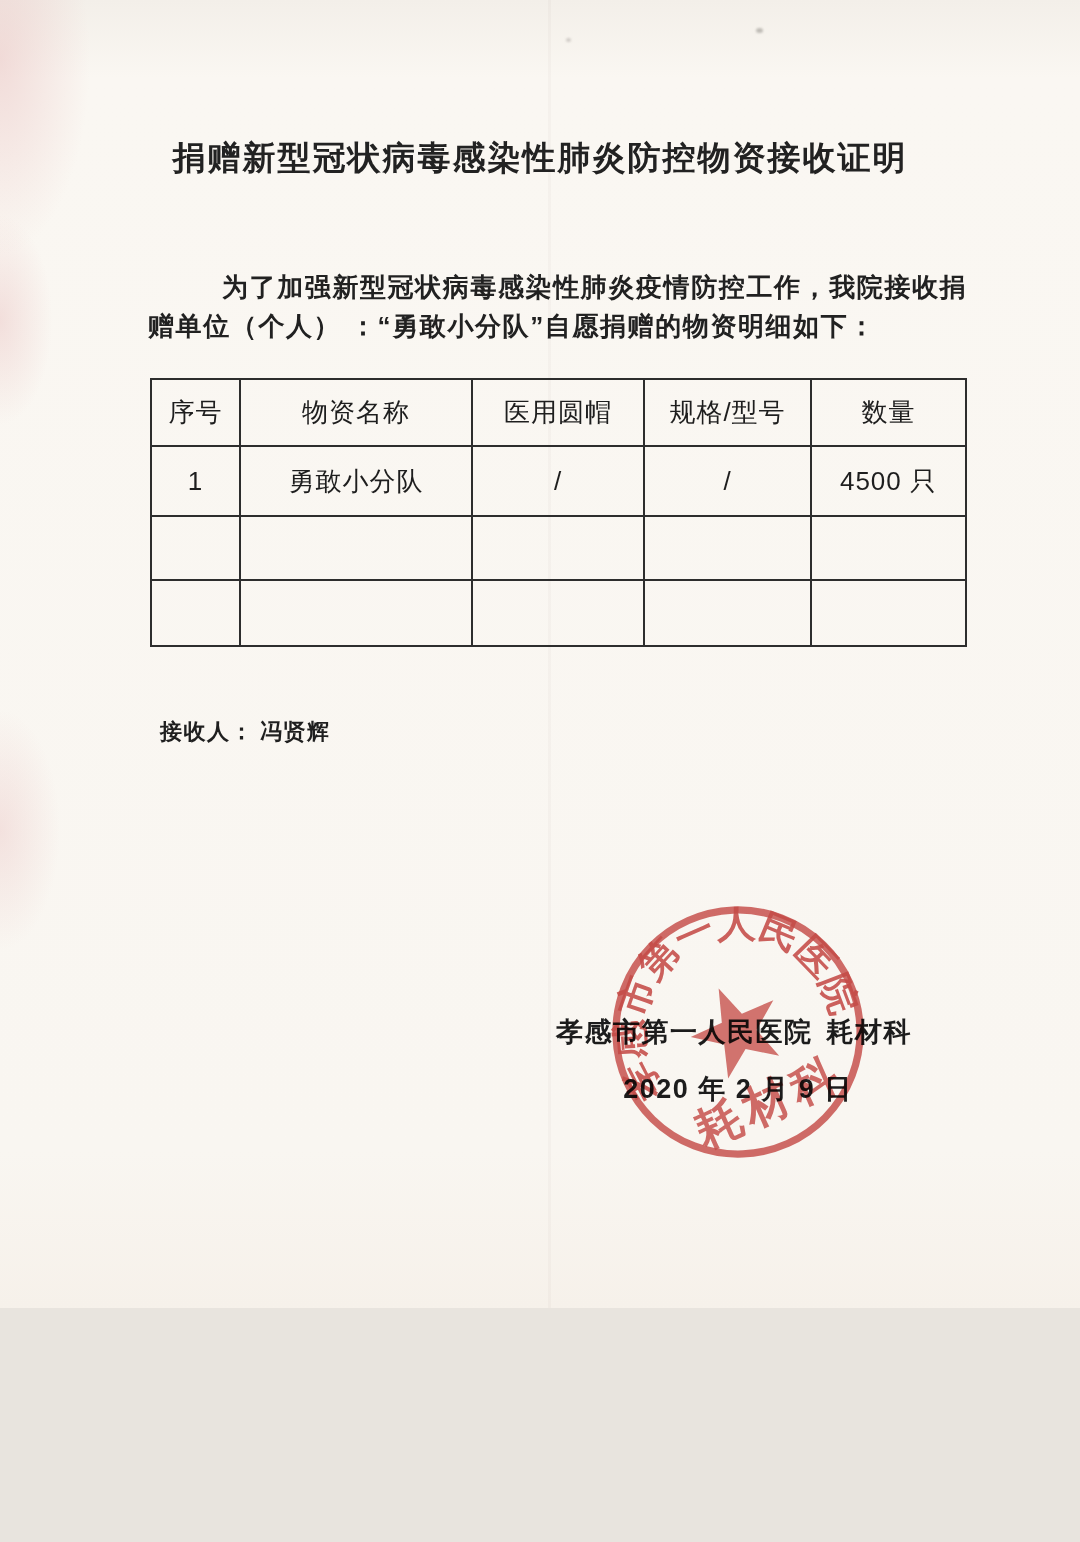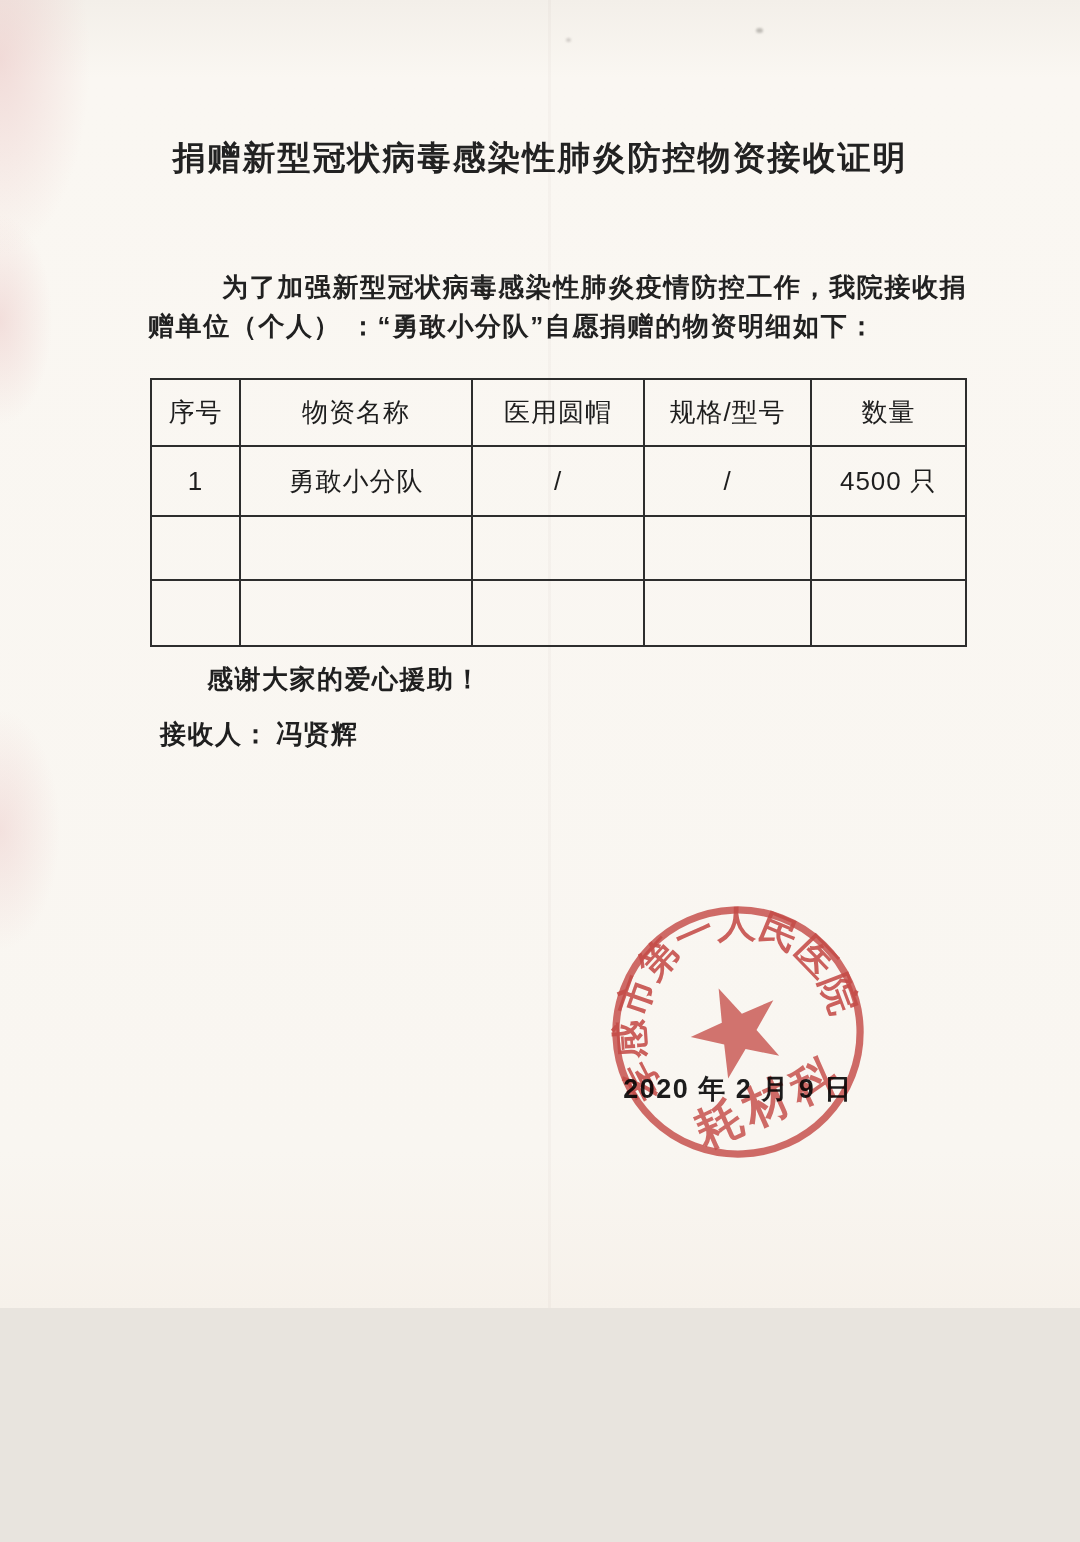--- a/index.html
+++ b/index.html
@@ -31,21 +31,21 @@
     border:2px solid #2d2d2d;text-align:center;vertical-align:middle;
     font-size:26px;font-weight:400;color:#1e1e1e;padding:0;letter-spacing:1px;
   }
   table.supplies thead tr{height:67px;}
   table.supplies tbody tr.r1{height:70px;}
   table.supplies tbody tr.r2{height:64px;}
   table.supplies tbody tr.r3{height:66px;}
   .c1{width:87px;} .c2{width:230px;} .c3{width:170px;} .c4{width:165px;} .c5{width:153px;}
 
   .thanks-line{position:absolute;left:207px;top:662px;font-size:26px;font-weight:600;letter-spacing:1.5px;}
-  .info-line{position:absolute;left:160px;font-size:26px;font-weight:700;letter-spacing:1.5px;white-space:nowrap;text-align:right;}
+  .info-line{position:absolute;left:160px;font-size:22px;font-weight:700;letter-spacing:1.5px;white-space:nowrap;text-align:right;}
   .info-line.receiver{top:717px;}
   .info-line.phone{top:776px;}
   .info-line.address{top:837px;}
   .info-line .val{margin-left:6px;}
 
   .sig-org{position:absolute;left:556px;top:1014px;font-size:27px;font-weight:700;letter-spacing:1.5px;white-space:nowrap;color:#1c1c1c;}
   .sig-org .dept{margin-left:14px;}
   .sig-date{position:absolute;left:560px;top:1071px;width:356px;text-align:center;font-size:27px;font-weight:700;letter-spacing:1.5px;color:#1c1c1c;}
 
   .stamp{
@@ -99,26 +99,28 @@
       <tr class="r3">
         <td></td>
         <td></td>
         <td></td>
         <td></td>
         <td></td>
       </tr>
     </tbody>
   </table>
 
-  <div class="thanks-line">感谢大家的爱心援助！</div>
 
   <div class="info-line receiver">
     <span>接收人：</span><span class="val">冯贤辉</span>
   </div>
 
+  <div class="sig-org">
+    <span>孝感市第一人民医院</span><span class="dept">耗材科</span>
+  </div>
   <div class="sig-date">2020 年 2 月 9 日</div>
 
   <svg class="stamp" viewBox="0 0 290 290" xmlns="http://www.w3.org/2000/svg">
     <g transform="rotate(-24 145 145)" fill="none">
       <circle cx="145" cy="145" r="118" stroke="#c5403d" stroke-width="7" opacity="0.82"></circle>
       <path id="stamp-arc" d="M 56.13 168.81 A 92 92 0 1 1 233.87 168.81" fill="none"></path>
       <text font-size="36" font-weight="700" fill="#c5403d" opacity="0.88" font-family="Liberation Sans, sans-serif">
         <textPath href="#stamp-arc" startOffset="0" textLength="337" lengthAdjust="spacingAndGlyphs">孝感市第一人民医院</textPath>
       </text>
       <polygon points="145,99 134.4,130.4 101.3,130.8 127.9,150.6 118,182.2 145,163 172,182.2 162.1,150.6 188.7,130.8 155.6,130.4" fill="#c74744" opacity="0.8"></polygon>

